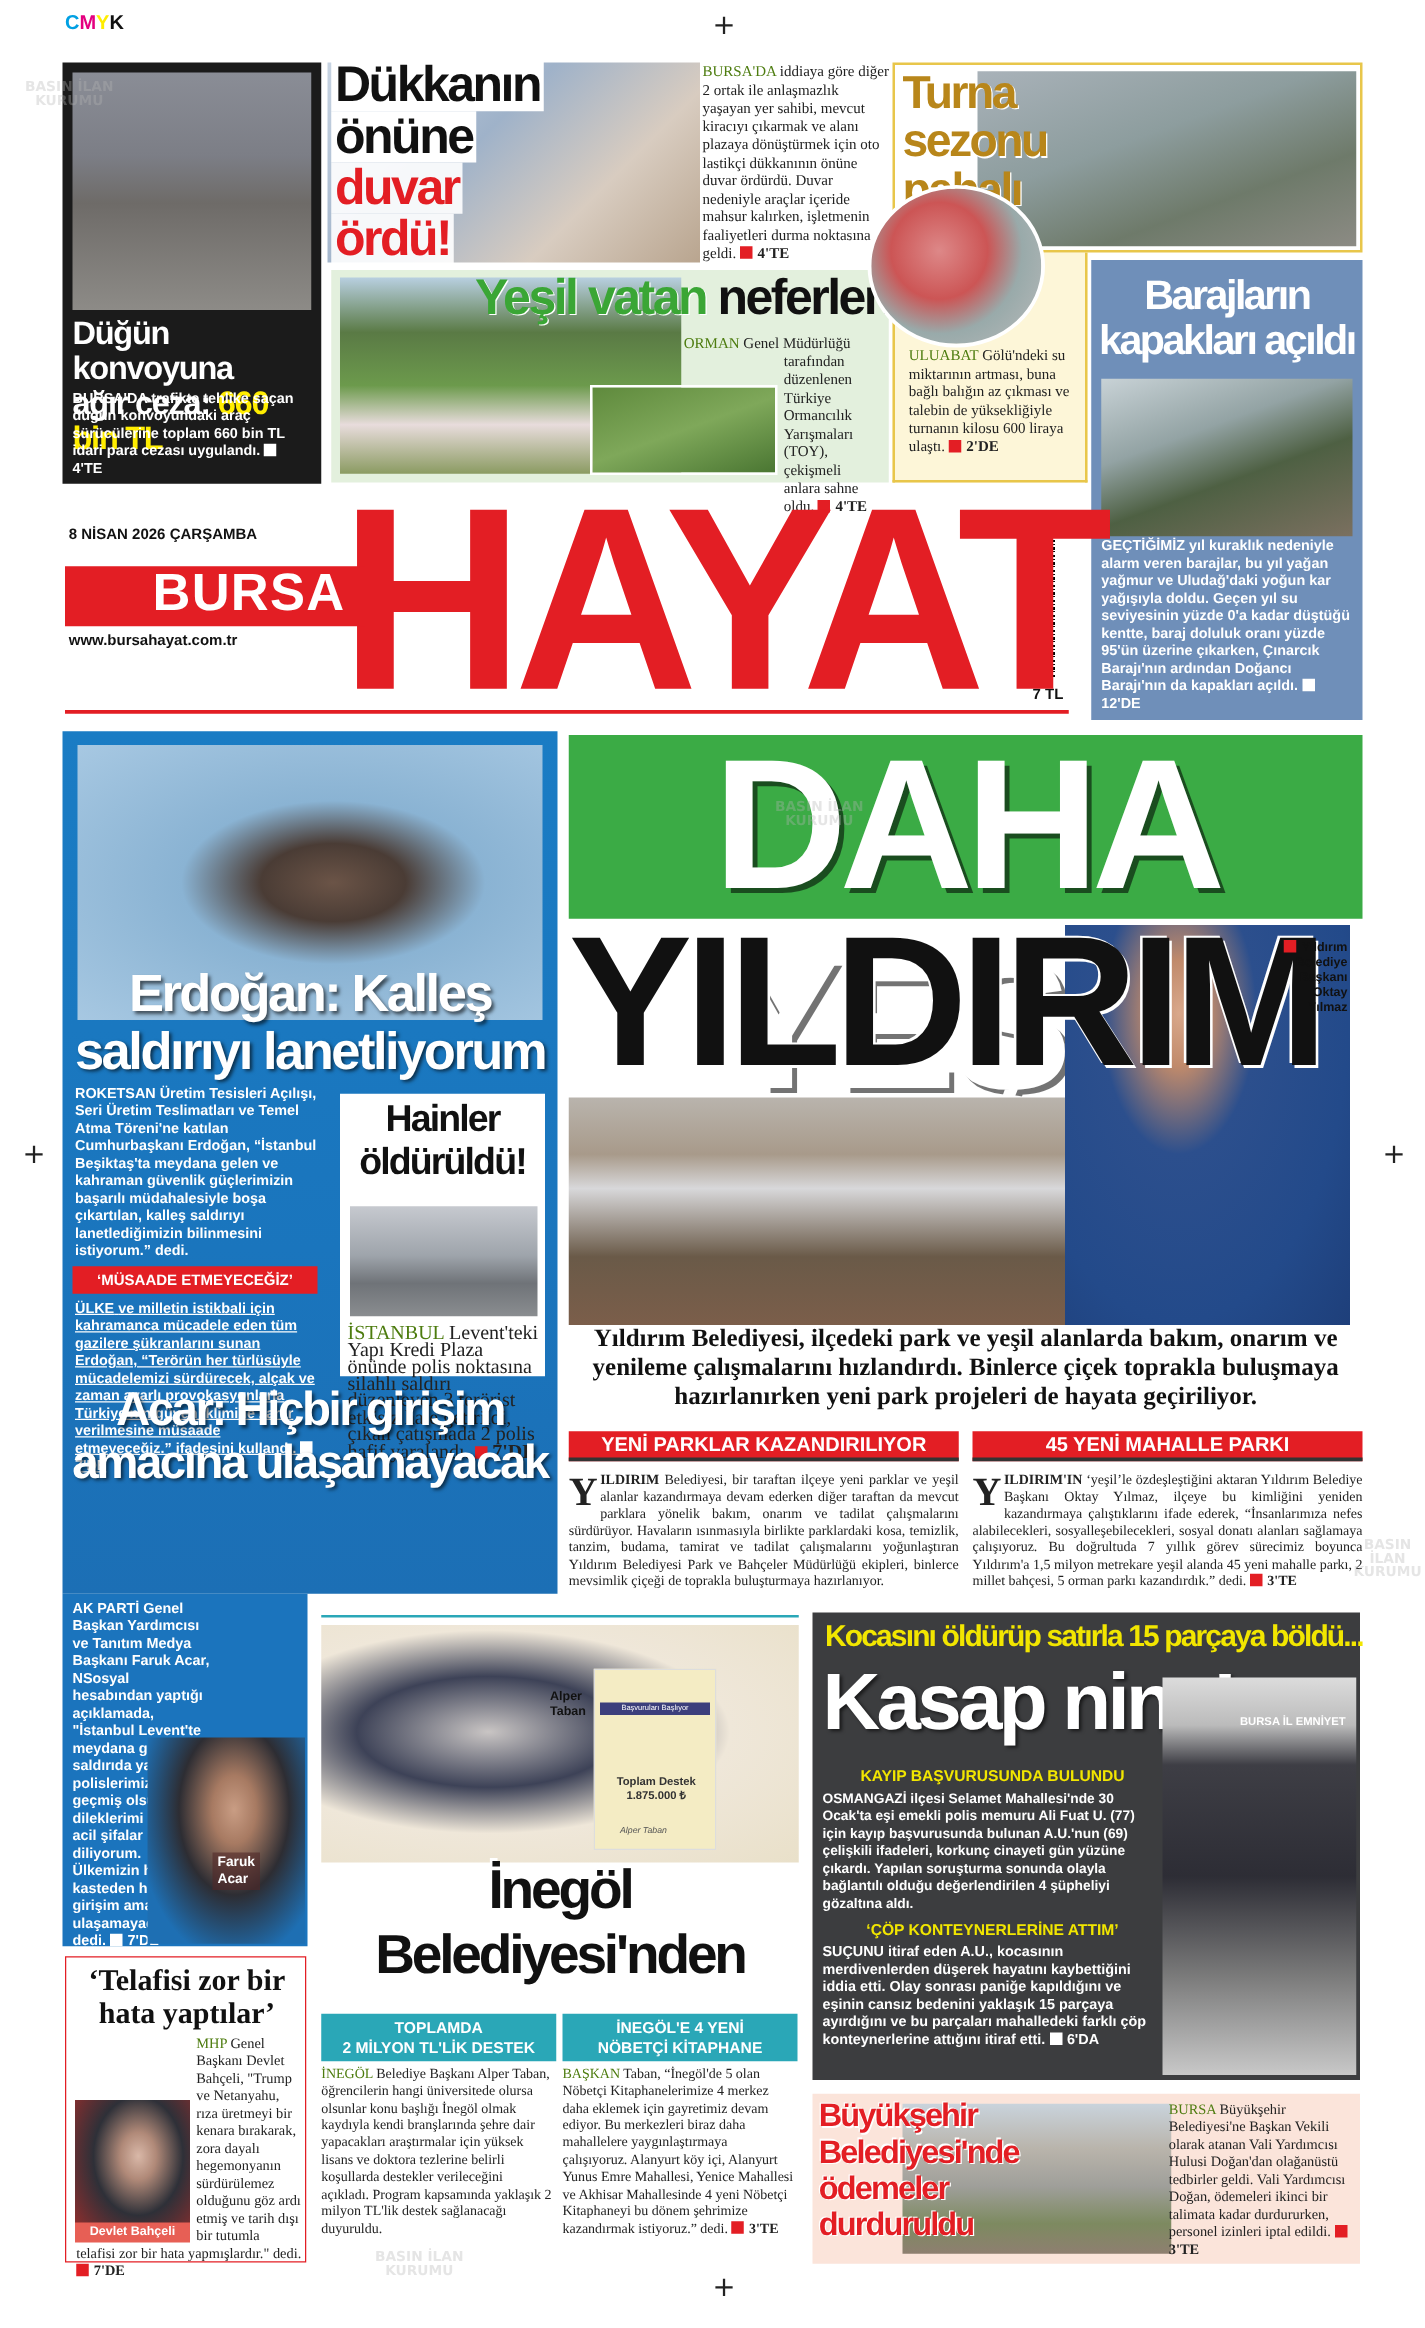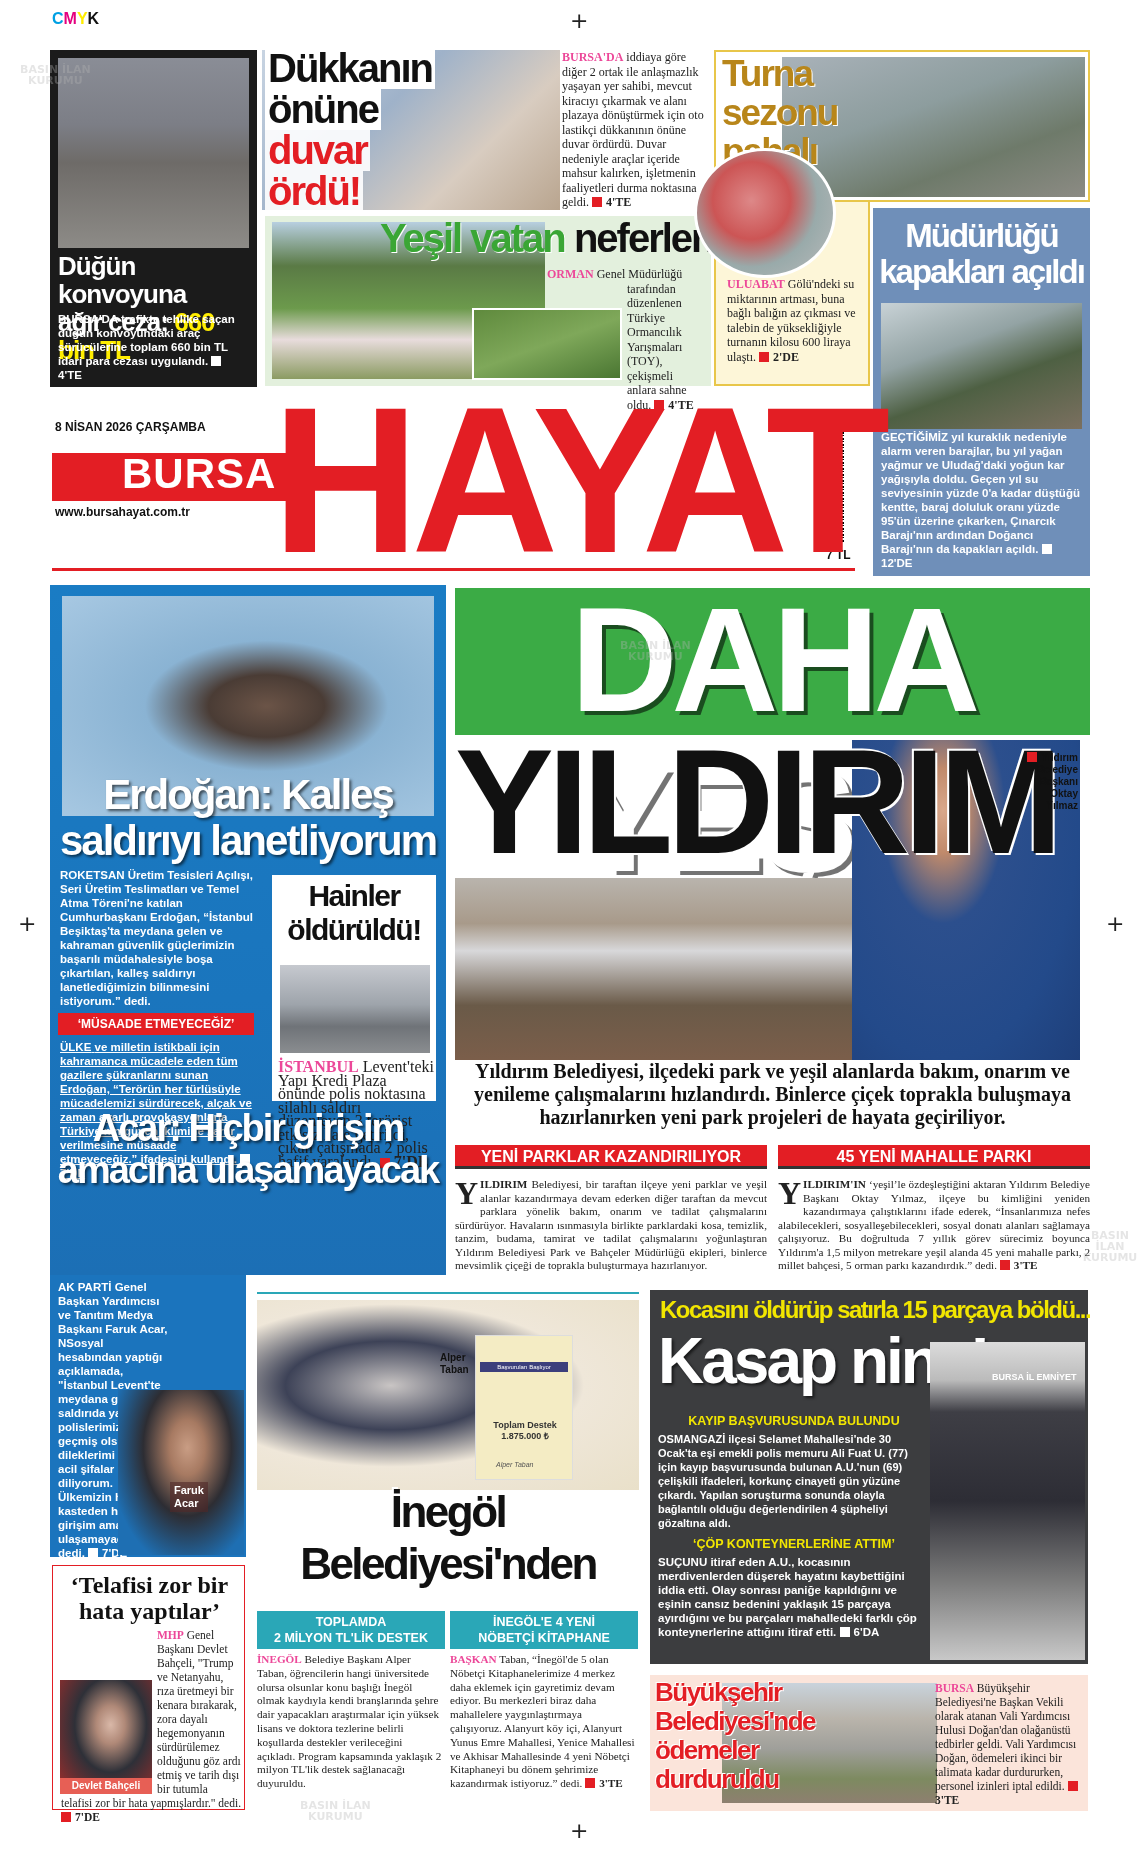--- a/index.html
+++ b/index.html
@@ -3,21 +3,21 @@
 <meta charset="utf-8">
 <style>
   * { box-sizing: border-box; margin: 0; padding: 0; }
   html, body { width: 1140px; height: 1862px; background: #ffffff; overflow: hidden; }
   body { position: relative; font-family: "Liberation Sans", sans-serif; color: #111; }
   .abs { position: absolute; }
   .serif { font-family: "Liberation Serif", serif; }
   .photo { position: absolute; overflow: hidden; }
   .bullet { display: inline-block; width: 10px; height: 10px; background: #e31e24; margin-right: 4px; vertical-align: -1px; }
   .bullet.white { background: #fff; }
-  .kicker { color: #ec4899; font-weight: 700; margin-top: 35px; }
+  .kicker { color: #4d7c0f; font-weight: 400; margin-top: 35px; }
   .reg { position: absolute; color: #222; font-size: 22px; line-height: 22px; font-family: "DejaVu Sans", sans-serif; }
   .wm { position: absolute; color: rgba(180,180,180,0.35); font-size: 11px; font-weight: 700; text-align: center; line-height: 11px; pointer-events: none; font-family: "DejaVu Sans", sans-serif; }
 
   
   #tl-box { left: 50px; top: 50px; width: 207px; height: 337px; background: #1b1b1b; }
   #tl-photo { left: 8px; top: 8px; width: 191px; height: 190px; background: linear-gradient(180deg,#8a8d96 0%,#7c7e86 35%,#6e6b68 55%,#8d8b87 100%); }
   #tl-head { position: absolute; left: 8px; top: 202px; width: 191px; color: #fff; font-weight: 700; font-size: 26px; line-height: 28px; letter-spacing: -1px; }
   #tl-head .hl { color: #ffed00; }
   #tl-body { position: absolute; left: 8px; top: 262px; width: 191px; color: #fff; font-size: 11.5px; line-height: 14px; font-weight: 700; }
 
@@ -194,21 +194,21 @@
   <span class="b">neferleri!</span>
 </div>
 <div id="yv-text" class="abs serif" style="padding-left:80px;text-indent:-80px;">
   <span class="kicker">ORMAN</span>
   <span>Genel Müdürlüğü tarafından düzenlenen Türkiye Ormancılık Yarışmaları (TOY), çekişmeli anlara sahne oldu.</span>
   <span class="bullet"></span><b>4'TE</b>
 </div>
 
 <div id="bar-box" class="abs">
   <div id="bar-head">
-    <div>Müdürlüğü</div>
+    <div>Barajların</div>
     <div>kapakları açıldı</div>
   </div>
   <div id="bar-photo" class="photo"></div>
   <div id="bar-text">
     <span>GEÇTİĞİMİZ</span>
     <span>yıl kuraklık nedeniyle alarm veren barajlar, bu yıl yağan yağmur ve Uludağ'daki yoğun kar yağışıyla doldu. Geçen yıl su seviyesinin yüzde 0'a kadar düştüğü kentte, baraj doluluk oranı yüzde 95'ün üzerine çıkarken, Çınarcık Barajı'nın ardından Doğancı Barajı'nın da kapakları açıldı.</span>
     <span class="bullet white"></span><span>12'DE</span>
   </div>
 </div>
 

